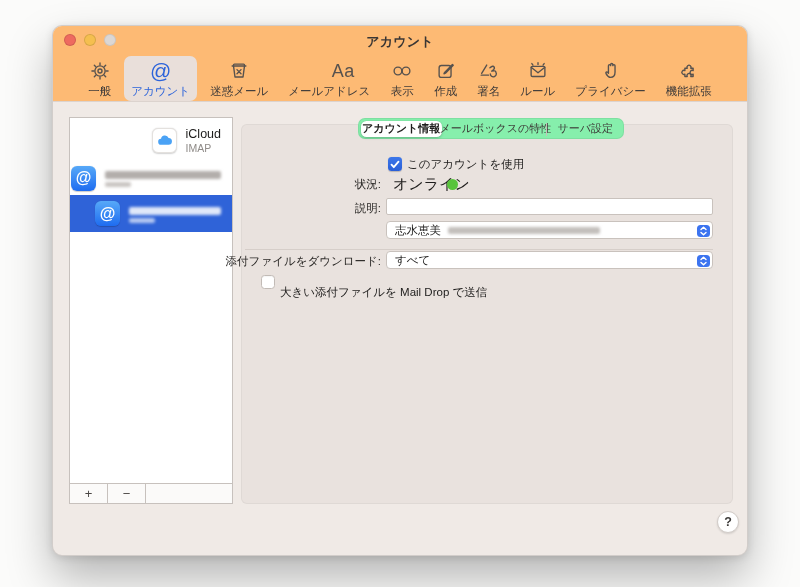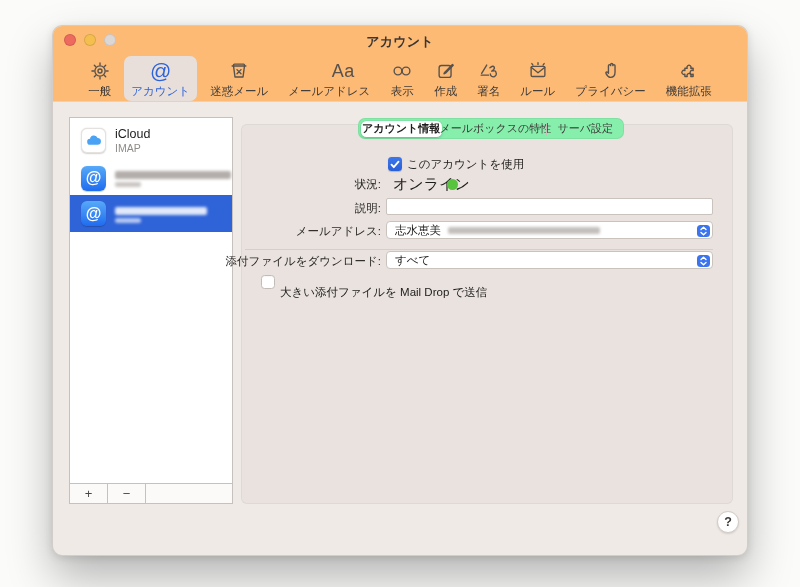--- a/index.html
+++ b/index.html
@@ -44,21 +44,21 @@
   .ticon svg { stroke:currentColor; fill:none; stroke-width:1.5; stroke-linecap:round; stroke-linejoin:round; }
   .glyph-at { font-size:21px; font-weight:500; line-height:22px; }
   .glyph-aa { font-size:18px; font-weight:400; line-height:22px; letter-spacing:.5px;margin-left:28px; }
   .tb-sep { position:absolute; top:75px; left:0; width:100%; height:1px; background:#dcd3ce; }
 
   
   .sidebar {
     position:absolute; left:16px; top:91px; width:164px; height:387px;
     background:#ffffff; border:1px solid #c7c1bd;
   }
-  .srow { position:absolute; left:0; width:100%; display:flex; align-items:center; gap:9px; padding:0 11px; }
+  .srow { position:absolute; left:0; width:100%; display:flex; align-items:center; gap:9px; padding:0 11px;justify-content:flex-end; }
   .srow1 { top:1px;  height:42px; }
   .srow2 { top:43px; height:34px; }
   .srow3 { top:77px; height:37px; background:#2f63d8; }
   .acct-icon {
     width:25px; height:25px; border-radius:6px; flex:0 0 auto;
     display:flex; align-items:center; justify-content:center;
   }
   .icon-icloud { background:#ffffff; border:1px solid #e4e1de; box-shadow:0 .5px 1.5px rgba(0,0,0,.18); }
   .icon-at {
     background:linear-gradient(#57a9f8,#1e6cf0);
@@ -308,21 +308,20 @@
   </div>
   <div class="cblabel" style="left:354px; top:131px;">このアカウントを使用</div>
 
   <div class="flabel" style="left:178px; top:151px; width:150px;">状況:</div>
   <div class="fvalue" style="left:340px; top:151px;">オンライン</div>
   <div class="status-dot" style="left:394px; top:153px;"></div>
 
   <div class="flabel" style="left:178px; top:175px; width:150px;">説明:</div>
   <input class="tfield" style="left: 333px; top: 172px; width: 327px; height: 17px;" value="">
 
-  <div class="flabel" style="left:178px; top:198px; width:150px;">メールアドレス:</div>
   <div class="popup" style="left:333px; top:195px; width:327px; height:18px;">
     <span>志水恵美</span>
     <span class="blur-bar bb-email"></span>
     <span class="stepper">
       <svg width="9" height="10" viewBox="0 0 9 10">
           <path d="M2 3.6L4.5 1.2 7 3.6M2 6.4L4.5 8.8 7 6.4" stroke="#fff" stroke-width="1.4" fill="none" stroke-linecap="round" stroke-linejoin="round"></path>
         </svg>
     </span>
   </div>
 

